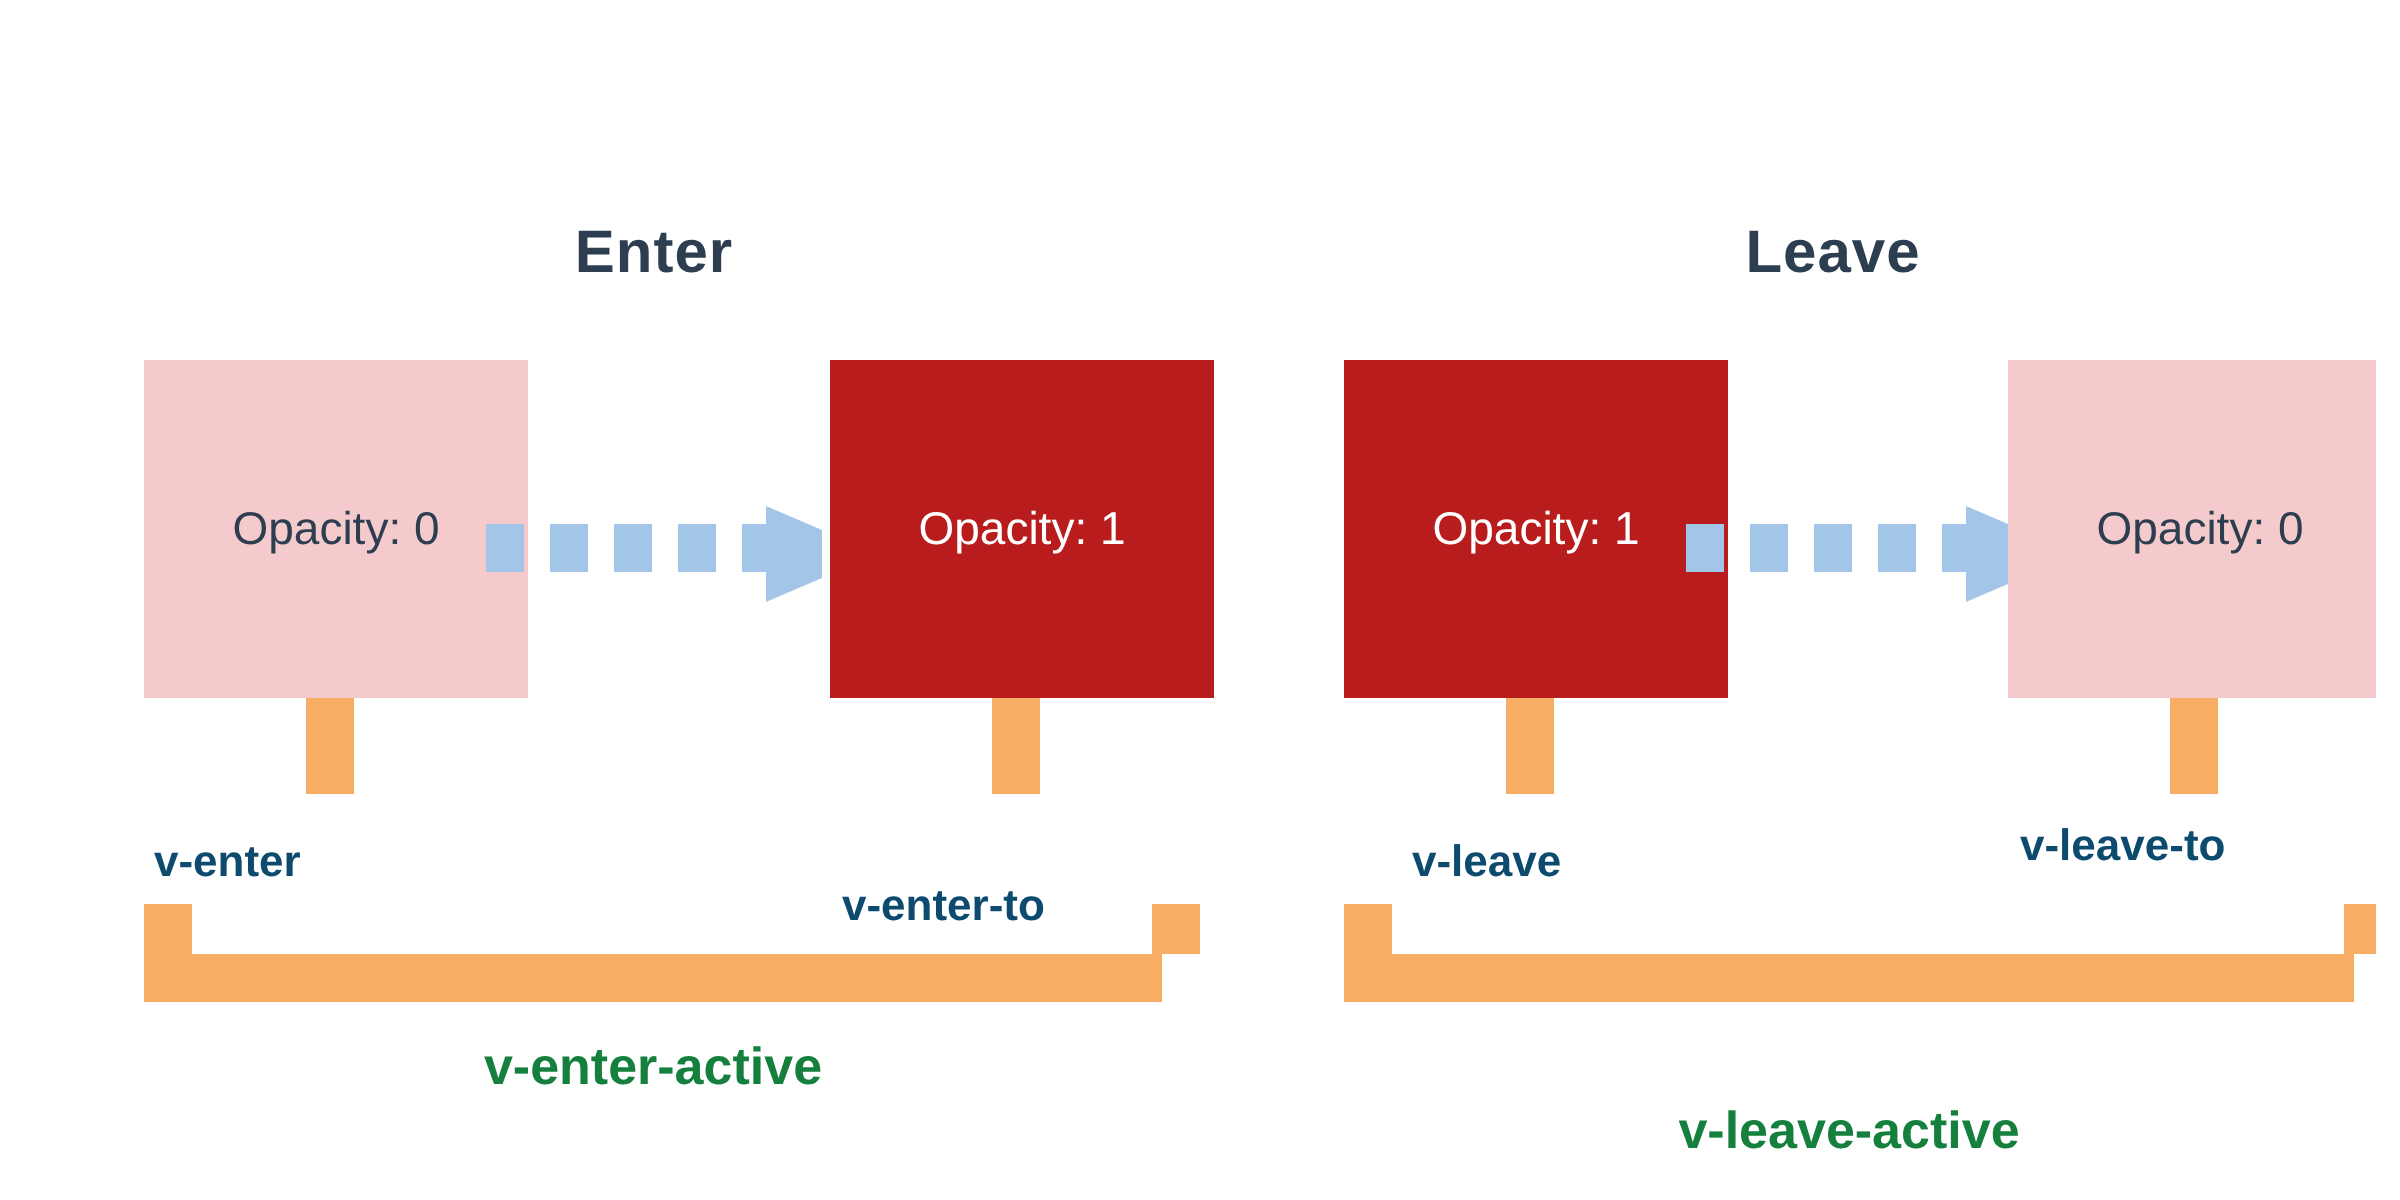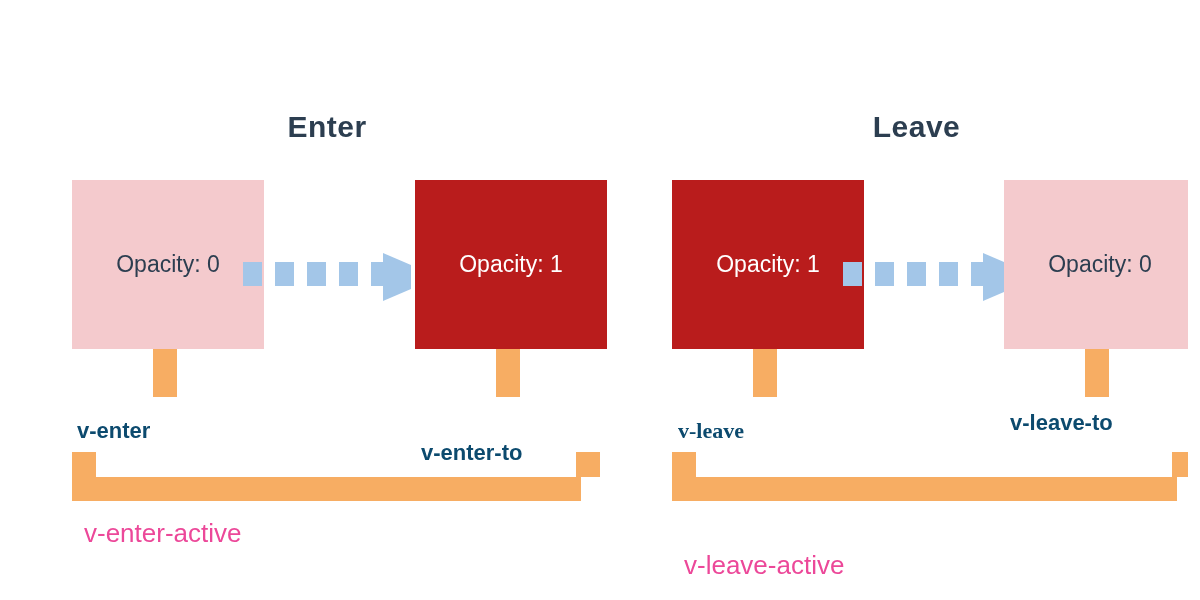--- a/index.html
+++ b/index.html
@@ -51,22 +51,23 @@
   .bracket-v { width: 5px; background: #f7ad63; }
 
   .class-label {
     font-size: 22px;
     font-weight: bold;
     color: #0c4a6e;
     text-align: left;
   }
   .active-label {
     font-size: 26px;
-    font-weight: normal;
-    color: #ec4899;
+    font-weight: bold;
+    color: #15803d;
+    text-align: center;
   }
 </style>
 </head>
 <body>
 
 <div class="diagram">
 
   <div>
     <div class="abs section-title" style="left:48px; top:74px; width:510px;">Enter</div>
 
@@ -105,21 +106,21 @@
     <div class="abs dash-line" style="left:819px; top:238px; width:140px;"></div>
     <div class="abs arrow-head" style="left:959px; top:229px;"></div>
 
     <div class="abs state-box faded" style="left:980px; top:156px;">
       <span>Opacity: 0</span>
     </div>
 
     <div class="abs connector-stub" style="left:729px; top:325px; height:48px;"></div>
     <div class="abs connector-stub" style="left:1061px; top:325px; height:48px;"></div>
 
-    <div class="abs class-label" style="left:642px; top:382px; width:180px;font-family:Liberation Serif, serif;">v-leave</div>
+    <div class="abs class-label" style="left:670px; top:382px; width:180px;">v-leave</div>
     <div class="abs class-label" style="left:974px; top:374px; width:180px;">v-leave-to</div>
 
     <div class="abs bracket-v" style="left:648px; top:428px; height:25px;"></div>
     <div class="abs bracket-h" style="left:648px; top:453px; width:505px;"></div>
     <div class="abs bracket-v" style="left:1148px; top:428px; height:25px;"></div>
     <div class="abs bracket-v" style="left:896px; top:453px; height:24px;"></div>
 
     <div class="abs active-label" style="left:648px; top:482px; width:505px;margin-top:32px;">v-leave-active</div>
   </div>
 

